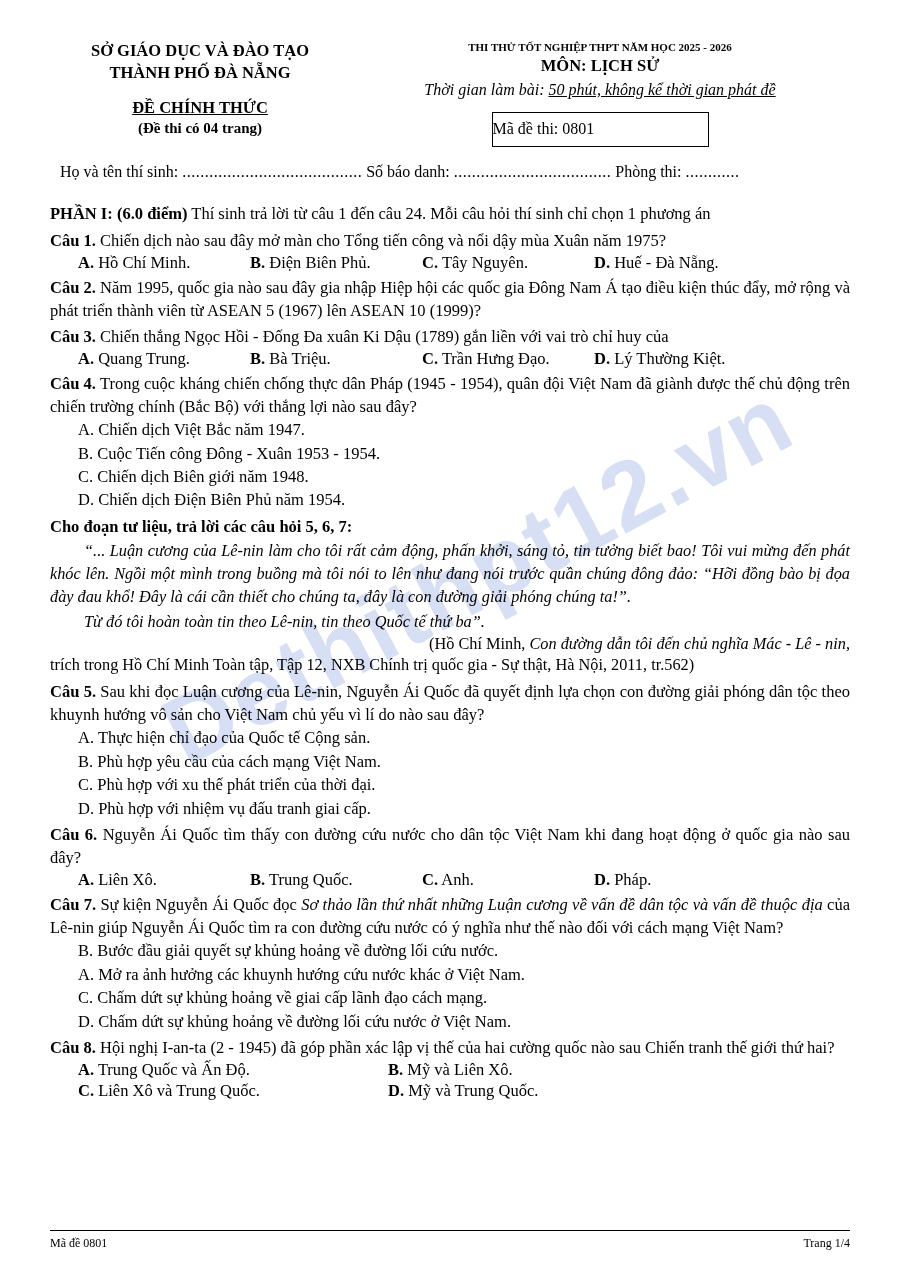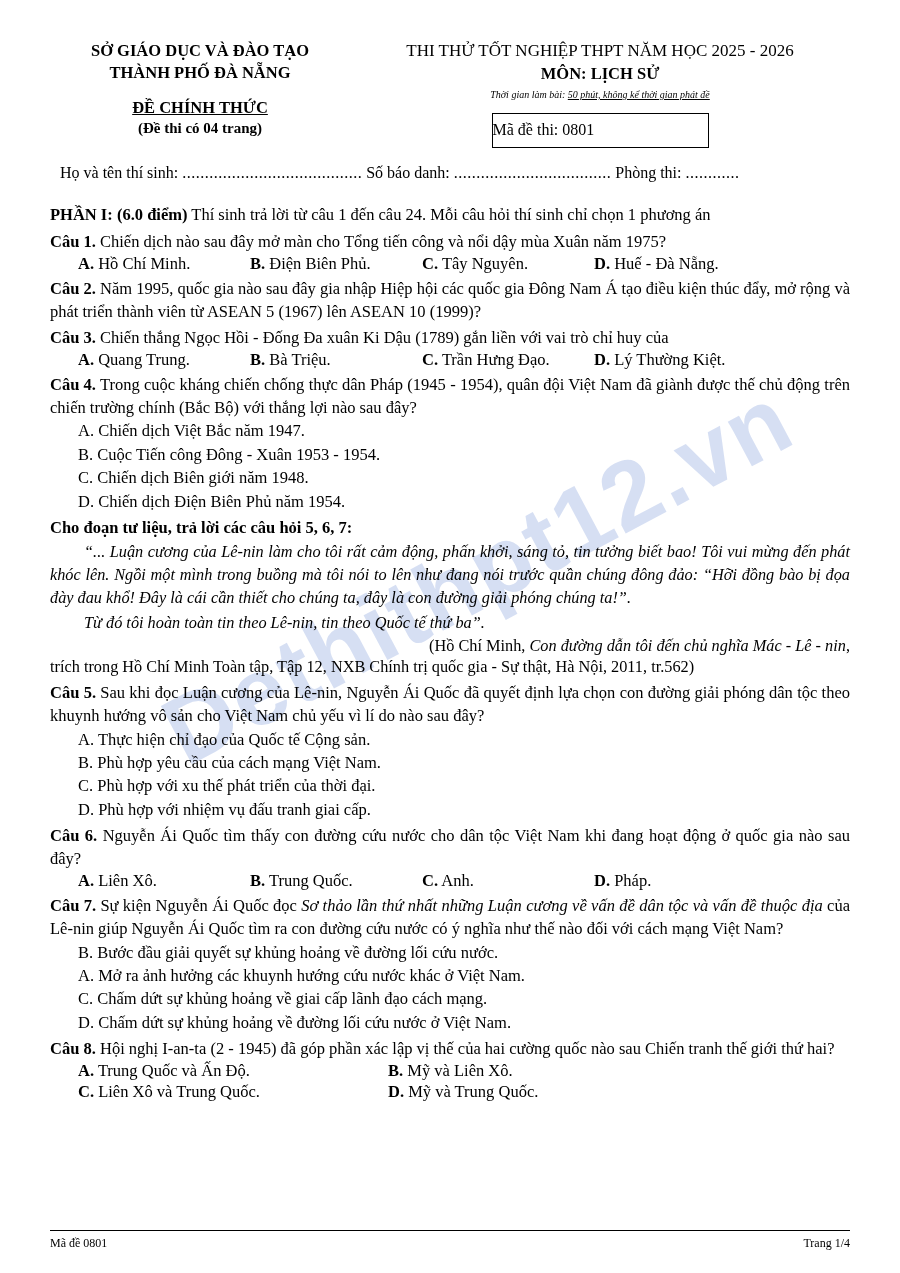--- a/index.html
+++ b/index.html
@@ -70,32 +70,32 @@
   }
   .hdr-left .dechinhthuc .u {
     text-decoration: underline;
   }
   .hdr-left .sub {
     font-weight: bold;
     font-size: 15px;
     margin-top: 2px;
   }
   .hdr-right .title {
-    font-weight: normal;
-    font-size: 17px;
+    font-weight: bold;
+    font-size: 11px;
     line-height: 1.35;
   }
   .hdr-right .mon {
     font-weight: bold;
     font-size: 16.5px;
     margin-top: 1px;
   }
   .hdr-right .time {
     font-style: italic;
-    font-size: 10px;
+    font-size: 16px;
     margin-top: 5px;
   }
   .hdr-right .time .u { text-decoration: underline; }
   .madebox {
     margin: 13px auto 0 auto;
     border: 1.3px solid #000;
     width: 215px;
     padding: 7px 0 8px 0;
     font-size: 16px;
     text-align: left;

